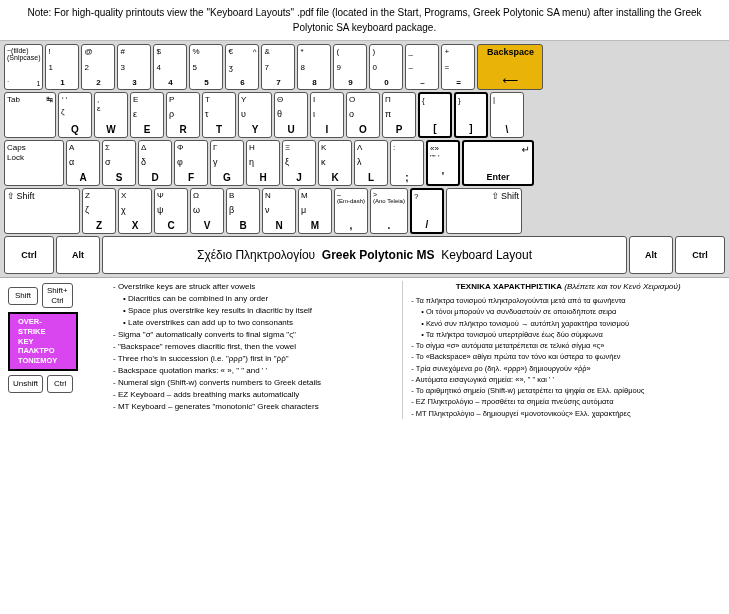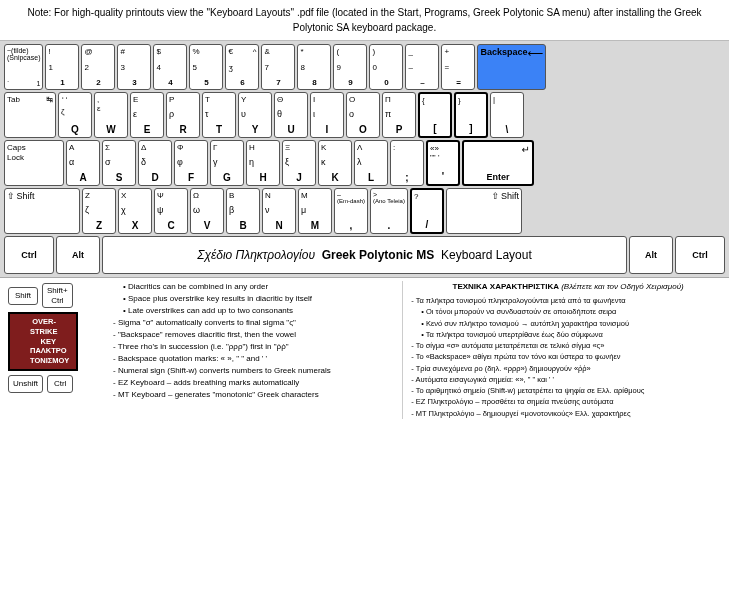--- a/index.html
+++ b/index.html
@@ -104,21 +104,21 @@
         <div>–</div>
       <div style="text-align:center; font-weight:bold;">–</div>
     </div>
 
     <div style="border:1px solid #555; border-radius:3px; background:#fff; min-width:34px; min-height:46px; padding:2px; font-size:8px; display:flex; flex-direction:column; justify-content:space-between;">
       <div>+</div>
         <div>=</div>
       <div style="text-align:center; font-weight:bold;">=</div>
     </div>
 
-    <div style="border:1px solid #555; border-radius:3px; background:#3b82f6; min-width:66px; min-height:46px; padding:2px; font-size:8px; display:flex; flex-direction:row; justify-content:space-between;">
+    <div style="border:1px solid #555; border-radius:3px; background:#eab308; min-width:66px; min-height:46px; padding:2px; font-size:8px; display:flex; flex-direction:column; justify-content:space-between;">
       <div style="text-align:center; font-size:9px; font-weight:bold;">Backspace</div>
       <div style="text-align:center; font-size:11px;">⟵</div>
     </div>
   </div>
 
   <div style="display:flex; gap:2px; margin-bottom:2px; align-items:stretch;">
 
     <div style="border:1px solid #555; border-radius:3px; background:#fff; min-width:52px; min-height:46px; padding:2px; font-size:8px; display:flex; flex-direction:column; justify-content:space-between;">
       <div style="display:flex; justify-content:space-between;">
           <span>Tab</span>
@@ -375,62 +375,63 @@
 
     <div style="border:1px solid #555; border-radius:3px; background:#fff; min-width:50px; min-height:38px; padding:2px; font-size:9px; display:flex; align-items:center; justify-content:center; font-weight:bold;">
       <span>Ctrl</span>
     </div>
 
     <div style="border:1px solid #555; border-radius:3px; background:#fff; min-width:44px; min-height:38px; padding:2px; font-size:9px; display:flex; align-items:center; justify-content:center; font-weight:bold;">
       <span>Alt</span>
     </div>
 
     <div style="flex:1; border:1px solid #555; border-radius:3px; background:#fff; min-height:38px; padding:4px 8px; font-size:12px; display:flex; align-items:center; justify-content:center; text-align:center;">
-      <span style="font-style:italic;">Σχέδιο Πληκτρολογίου</span>&nbsp;&nbsp;<span style="font-weight:bold;">Greek Polytonic MS</span>&nbsp;&nbsp;<span>Keyboard Layout</span>
+      <span style="">Σχέδιο Πληκτρολογίου</span>&nbsp;&nbsp;<span style="font-weight:bold;">Greek Polytonic MS</span>&nbsp;&nbsp;<span>Keyboard Layout</span>
     </div>
 
     <div style="border:1px solid #555; border-radius:3px; background:#fff; min-width:44px; min-height:38px; padding:2px; font-size:9px; display:flex; align-items:center; justify-content:center; font-weight:bold;">
       <span>Alt</span>
     </div>
 
     <div style="border:1px solid #555; border-radius:3px; background:#fff; min-width:50px; min-height:38px; padding:2px; font-size:9px; display:flex; align-items:center; justify-content:center; font-weight:bold;">
       <span>Ctrl</span>
     </div>
   </div>
 </div>
 
 <div style="display:flex; padding:3px 4px; gap:4px; background:#fff; font-size:8px; line-height:1.5;">
 
   <div style="min-width:105px; display:flex; flex-direction:column; gap:4px; padding:2px 4px;">
     <div style="display:flex; gap:4px; align-items:center;">
       <div style="border:1px solid #555; border-radius:3px; padding:2px 6px; font-size:8px; background:#fff;">Shift</div>
       <div style="border:1px solid #555; border-radius:3px; padding:2px 4px; font-size:8px; background:#fff; text-align:center; line-height:1.2;">Shift+<br>Ctrl</div>
     </div>
-    <div style="border:2px solid #000; background:#7f1d1d; color:#fff; text-align:right; font-size:7.5px; font-weight:bold; padding:3px 20px; width:70px; line-height:1.3;">OVER-<br>STRIKE<br>KEY<br>ΠΑΛΚΤΡΟ<br>ΤΟΝΙΣΜΟΥ</div>
+    <div style="border:2px solid #000; background:#d946ef; color:#fff; text-align:left; font-size:7.5px; font-weight:bold; padding:3px 8px; width:70px; line-height:1.3;">OVER-<br>STRIKE<br>KEY<br>ΠΑΛΚΤΡΟ<br>ΤΟΝΙΣΜΟΥ</div>
     <div style="display:flex; gap:4px; align-items:center;">
       <div style="border:1px solid #555; border-radius:3px; padding:2px 4px; font-size:8px; background:#fff;">Unshift</div>
       <div style="border:1px solid #555; border-radius:3px; padding:2px 6px; font-size:8px; background:#fff;">Ctrl</div>
     </div>
   </div>
 
   <div style="flex:1; font-size:8px; line-height:1.5; border-right:1px solid #ccc; padding-right:4px;">
+    <div>- Overstrike keys are struck after vowels</div>
     <div style="padding-left:10px;">• Diacritics can be combined in any order</div>
     <div style="padding-left:10px;">• Space plus overstrike key results in diacritic by itself</div>
     <div style="padding-left:10px;">• Late overstrikes can add up to two consonants</div>
     <div>- Sigma "σ" automatically converts to final sigma "ς"</div>
     <div>- "Backspace" removes diacritic first, then the vowel</div>
     <div>- Three rho's in succession (i.e. "ρρρ") first in "ῤῤ"</div>
     <div>- Backspace quotation marks: « », " " and ' '</div>
-    <div>- Numeral sign (Shift-w) converts numbers to Greek numerals</div>
+    <div>- Numeral sign (Shift-w) converts numbers to Greek details</div>
     <div>- EZ Keyboard – adds breathing marks automatically</div>
     <div>- MT Keyboard – generates "monotonic" Greek characters</div>
   </div>
 
   <div style="flex:1.1; font-size:7.5px; line-height:1.5; padding-left:4px;">
-    <div style="font-weight:bold; text-align:center; font-size:8px; margin-bottom:2px;">ΤΕΧΝΙΚΑ ΧΑΡΑΚΤΗΡΙΣΤΙΚΑ <span style="font-style:italic; font-weight:normal;">(Βλέπετε και τον Οδηγό Χειρισμού)</span></div>
+    <div style="font-weight:bold; text-align:center; font-size:8px; margin-bottom:2px;">ΤΕΧΝΙΚΑ ΧΑΡΑΚΤΗΡΙΣΤΙΚΑ <span style="font-style:italic; font-weight:normal;">(Βλέπετε και τον Κενό Χειρισμού)</span></div>
     <div>- Τα πλήκτρα τονισμού πληκτρολογούνται μετά από τα φωνήεντα</div>
     <div style="padding-left:10px;">• Οι τόνοι μπορούν να συνδυαστούν σε οποιοδήποτε σειρα</div>
     <div style="padding-left:10px;">• Κενό συν πλήκτρο τονισμού → αυτόπλη χαρακτήρα τονισμού</div>
     <div style="padding-left:10px;">• Τα πλήκτρα τονισμού υπερτρίθανε έως δύο σύμφωνα</div>
     <div>- Το σίγμα «σ» αυτόματα μετατρέπεται σε τελικό σίγμα «ς»</div>
     <div>- Το «Backspace» αθίγει πρώτα τον τόνο και ύστερα το φωνήεν</div>
     <div>- Τρία συνεχόμενα ρο (δηλ. «ρρρ») δημιουργούν «ῤῤ»</div>
     <div>- Αυτόματα εισαγωγικά σημεία: «», " " και ' '</div>
     <div>- Το αριθμητικό σημείο (Shift-w) μετατρέπει τα ψηφία σε Ελλ. αρίθμους</div>
     <div>- ΕΖ Πληκτρολόγιο – προσθέτει τα σημεία πνεύσης αυτόματα</div>

